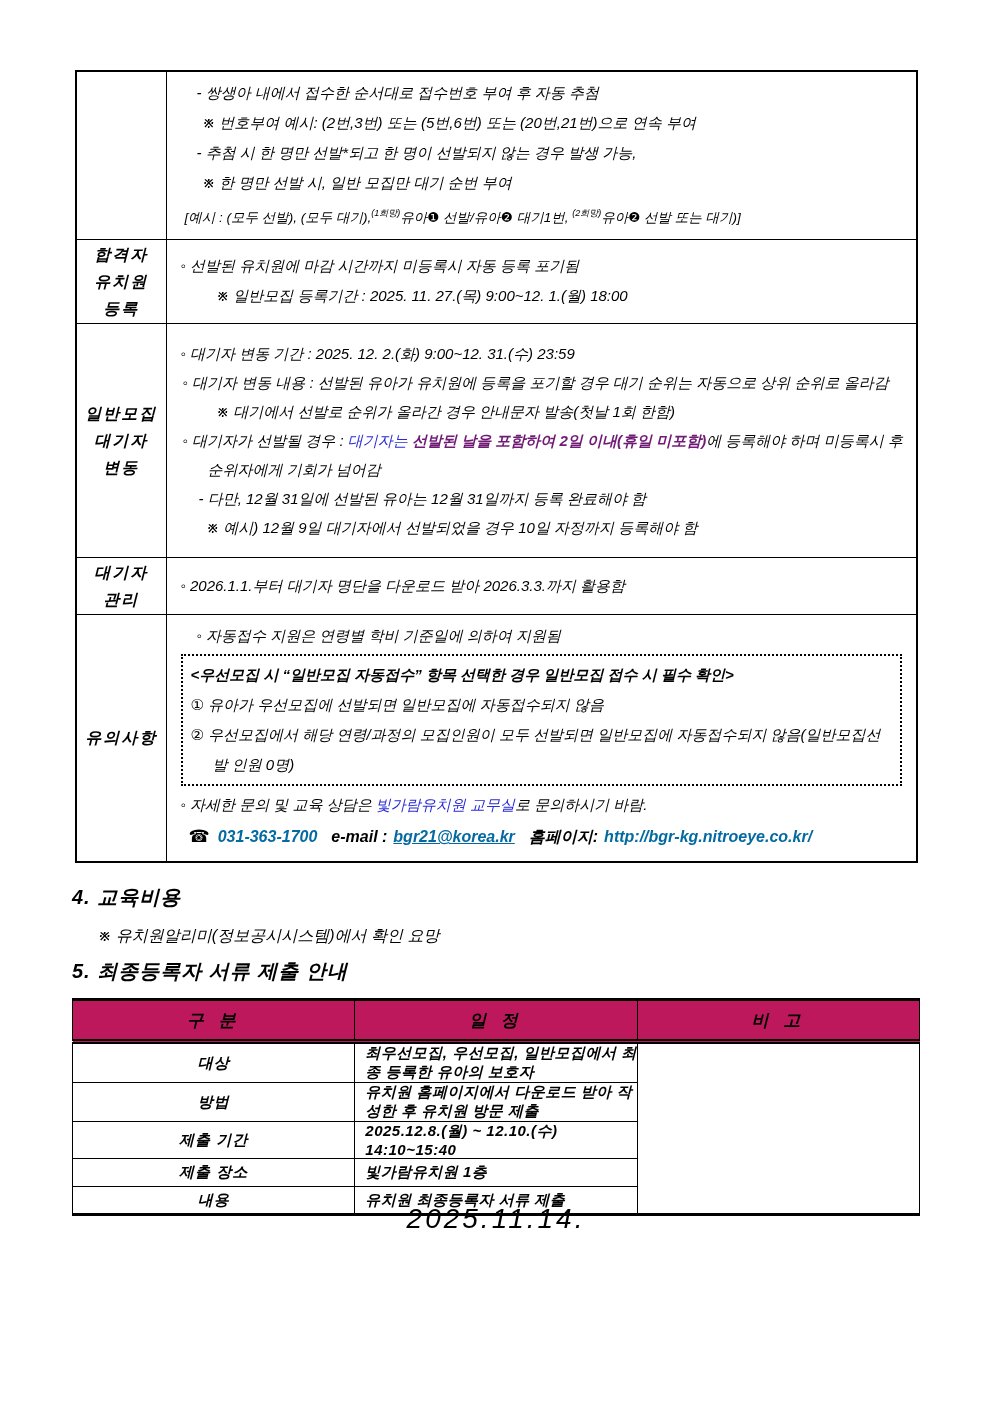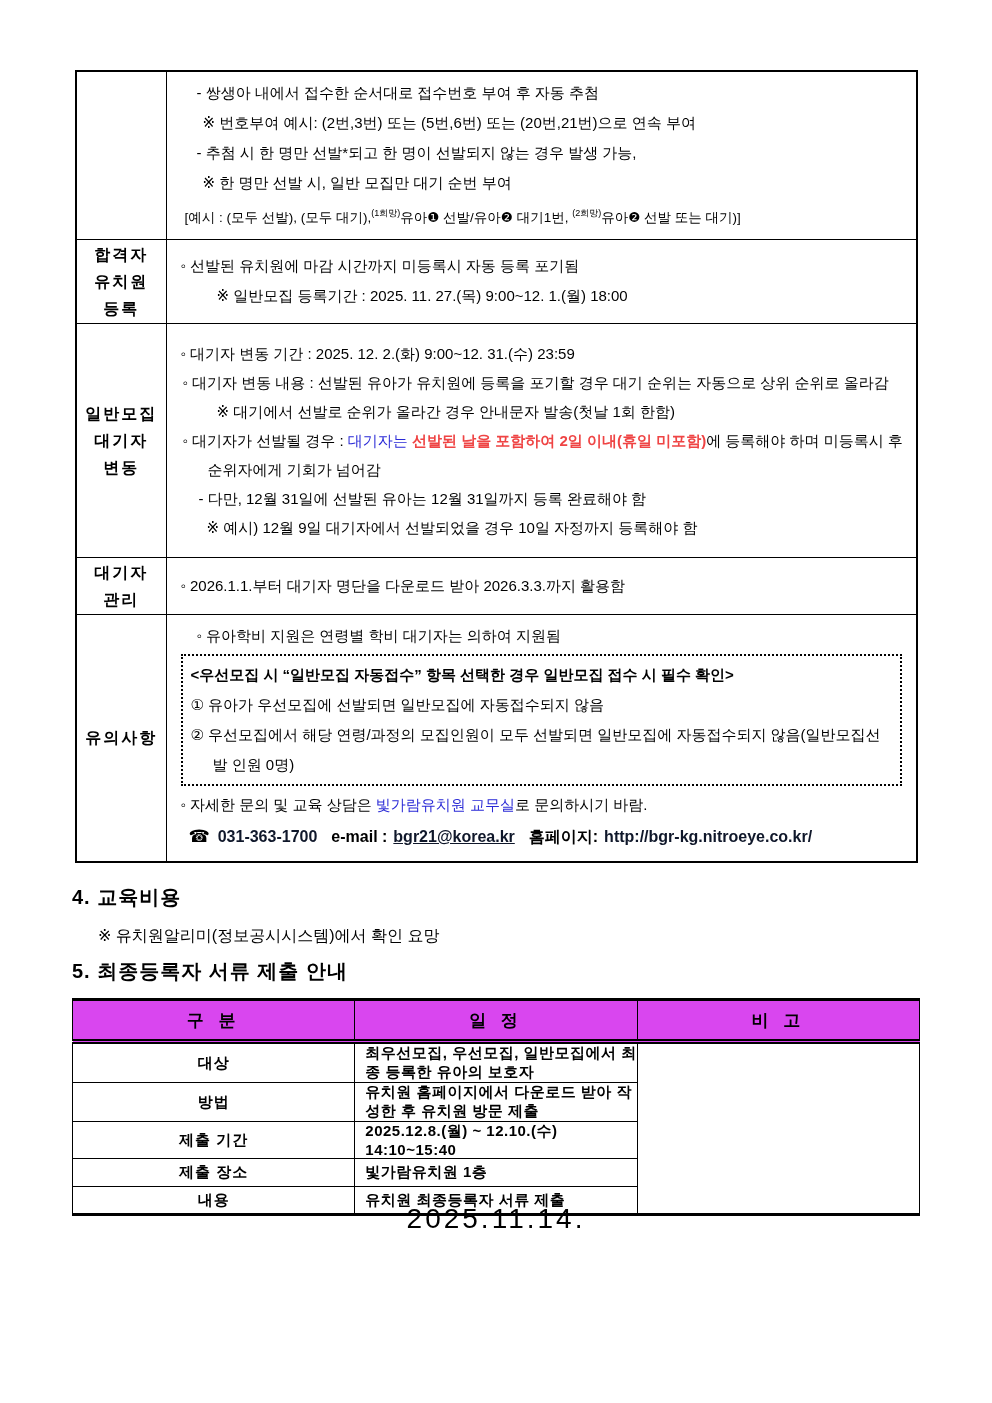--- a/index.html
+++ b/index.html
@@ -1,59 +1,59 @@
 <!DOCTYPE html>
 <html><head>
 <meta charset="utf-8">
 <style>
   * { margin:0; padding:0; box-sizing:border-box; }
   html,body { background:#ffffff; }
   body { width:992px; height:1403px; font-family:"Liberation Sans","DejaVu Sans",sans-serif; color:#000; }
-  .page { position:relative; width:992px; height:1258px; background:#fff; overflow:hidden; }
+  .page { position:relative; width:992px; height:1258px; background:#fff; overflow:hidden;font-style:italic; }
 
   
   .t1 { position:absolute; left:75px; top:70px; width:843px; border-collapse:collapse; border:2px solid #000; table-layout:fixed; }
   .t1 td { border:1px solid #000; vertical-align:middle; }
   .t1 .hdr { width:90px; text-align:center; font-weight:bold; font-size:16px; line-height:27px; white-space:pre-line; letter-spacing:2px; }
   .t1 .cnt { padding:6px 8px 6px 14px; font-size:15px; }
   .ln { line-height:30px; }
   .ln29 { line-height:29px; }
   .in1 { padding-left:16px; }
   .in2 { padding-left:22px; }
   .in3 { padding-left:36px; }
   .in4 { padding-left:18px; }
   .in5 { padding-left:26px; }
   .hang { padding-left:27px; text-indent:-25px; }
   .hang22 { padding-left:22px; text-indent:-22px; }
   .example { font-size:13.5px; padding-left:4px; }
   sup.small { font-size:9px; vertical-align:super; letter-spacing:0; }
   .blue { color:#2929d6; }
-  .navybold { color:#ef4444; font-weight:bold; }
+  .navybold { color:#701a75; font-weight:bold; }
   .bold { font-weight:bold; }
-  .linkblue { color:#0f172a; text-decoration:none; }
+  .linkblue { color:#0369a1; text-decoration:none; }
   .underline { text-decoration:underline; }
   .row-twins td { height:157px; }
   .row-reg td { height:84px; }
   .row-wait td { height:234px; }
   .row-mgmt td { height:57px; }
   .row-notes td { height:248px; }
 
   .notice-box { border:2px dotted #000; margin:3px 6px 4px 0; padding:4px 8px; }
   .notice-box .ln { line-height:30px; }
   .contact { font-size:16px; font-weight:bold; padding-left:8px; line-height:34px; }
   .contact .gap { margin-left:14px; margin-right:6px; }
   .phone-icon { font-weight:normal; margin-right:8px; font-size:17px; }
 
   
   .sec-title { position:absolute; left:72px; font-size:20px; font-weight:bold; letter-spacing:1px; }
   .sec4-note { position:absolute; left:98px; top:926px; font-size:16px; }
 
   
   .t2 { position:absolute; left:72px; top:998px; width:848px; border-collapse:collapse; border-top:3px solid #000; border-bottom:3px solid #000; border-left:1px solid #000; border-right:1px solid #000; table-layout:fixed; }
-  .t2 th { background:#d946ef; font-size:17px; font-weight:bold; height:42px; border-bottom:5px double #000; border-left:1px solid #000; border-right:1px solid #000; letter-spacing:5px; text-align:center; }
+  .t2 th { background:#be185d; font-size:17px; font-weight:bold; height:42px; border-bottom:5px double #000; border-left:1px solid #000; border-right:1px solid #000; letter-spacing:5px; text-align:center; }
   .t2 td { border:1px solid #000; font-weight:bold; font-size:15px; height:28px; }
   .t2 .lbl { width:158px; text-align:center; letter-spacing:1px; }
   .t2 .val { width:592px; padding-left:10px; letter-spacing:0.5px; }
   .t2 .note-cell { width:98px; border-top:none; }
 
   
   .doc-date { position:absolute; top:1203px; left:0; width:100%; text-align:center; font-size:28px; letter-spacing:3px; }
   .signature { position:absolute; top:1253px; left:0; width:100%; font-size:30px; font-family:"Liberation Serif","DejaVu Serif",serif; letter-spacing:12px; }
   .pageno { position:absolute; top:1357px; left:0; width:100%; text-align:center; font-size:14px; letter-spacing:4px; }
 </style>
@@ -103,21 +103,21 @@
       <td class="hdr">대기자
 관리</td>
       <td class="cnt">
         <p class="ln">◦ 2026.1.1.부터 대기자 명단을 다운로드 받아 2026.3.3.까지 활용함</p>
       </td>
     </tr>
 
     <tr class="row-notes">
       <td class="hdr">유의사항</td>
       <td class="cnt">
-        <p class="ln in1">◦ 유아학비 지원은 연령별 학비 대기자는 의하여 지원됨</p>
+        <p class="ln in1">◦ 자동접수 지원은 연령별 학비 기준일에 의하여 지원됨</p>
         <div class="notice-box">
           <p class="ln bold">&lt;우선모집 시 “일반모집 자동접수” 항목 선택한 경우 일반모집 접수 시 필수 확인&gt;</p>
           <p class="ln">① 유아가 우선모집에 선발되면 일반모집에 자동접수되지 않음</p>
           <p class="ln hang22">② 우선모집에서 해당 연령/과정의 모집인원이 모두 선발되면 일반모집에 자동접수되지 않음(일반모집선발 인원 0명)</p>
         </div>
         <p class="ln"><span>◦ 자세한 문의 및 교육 상담은 </span><span class="blue">빛가람유치원 교무실</span><span>로 문의하시기 바람.</span></p>
         <p class="contact"><span class="phone-icon">☎</span><span class="linkblue">031-363-1700</span><span class="gap">e-mail :</span><a class="linkblue underline">bgr21@korea.kr</a><span class="gap">홈페이지:</span><a class="linkblue">http://bgr-kg.nitroeye.co.kr/</a></p>
       </td>
     </tr>
   </tbody>

